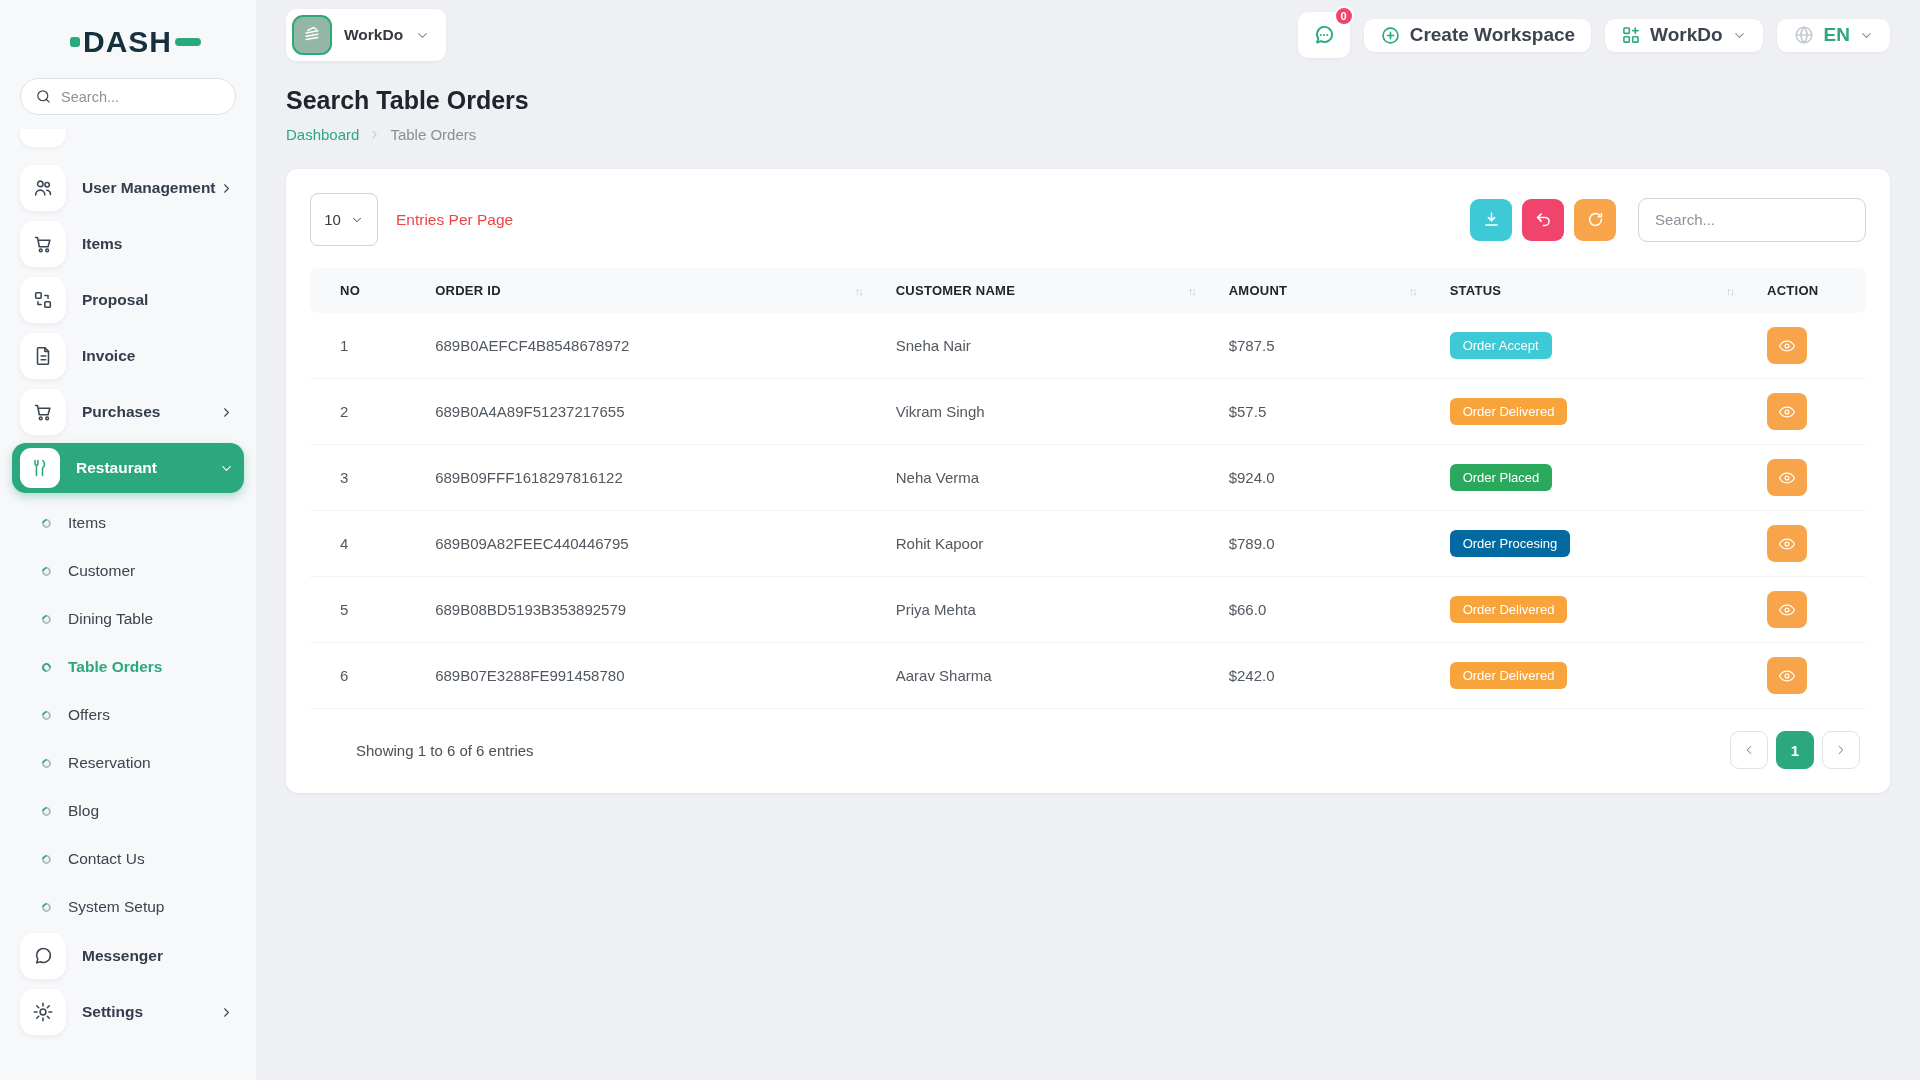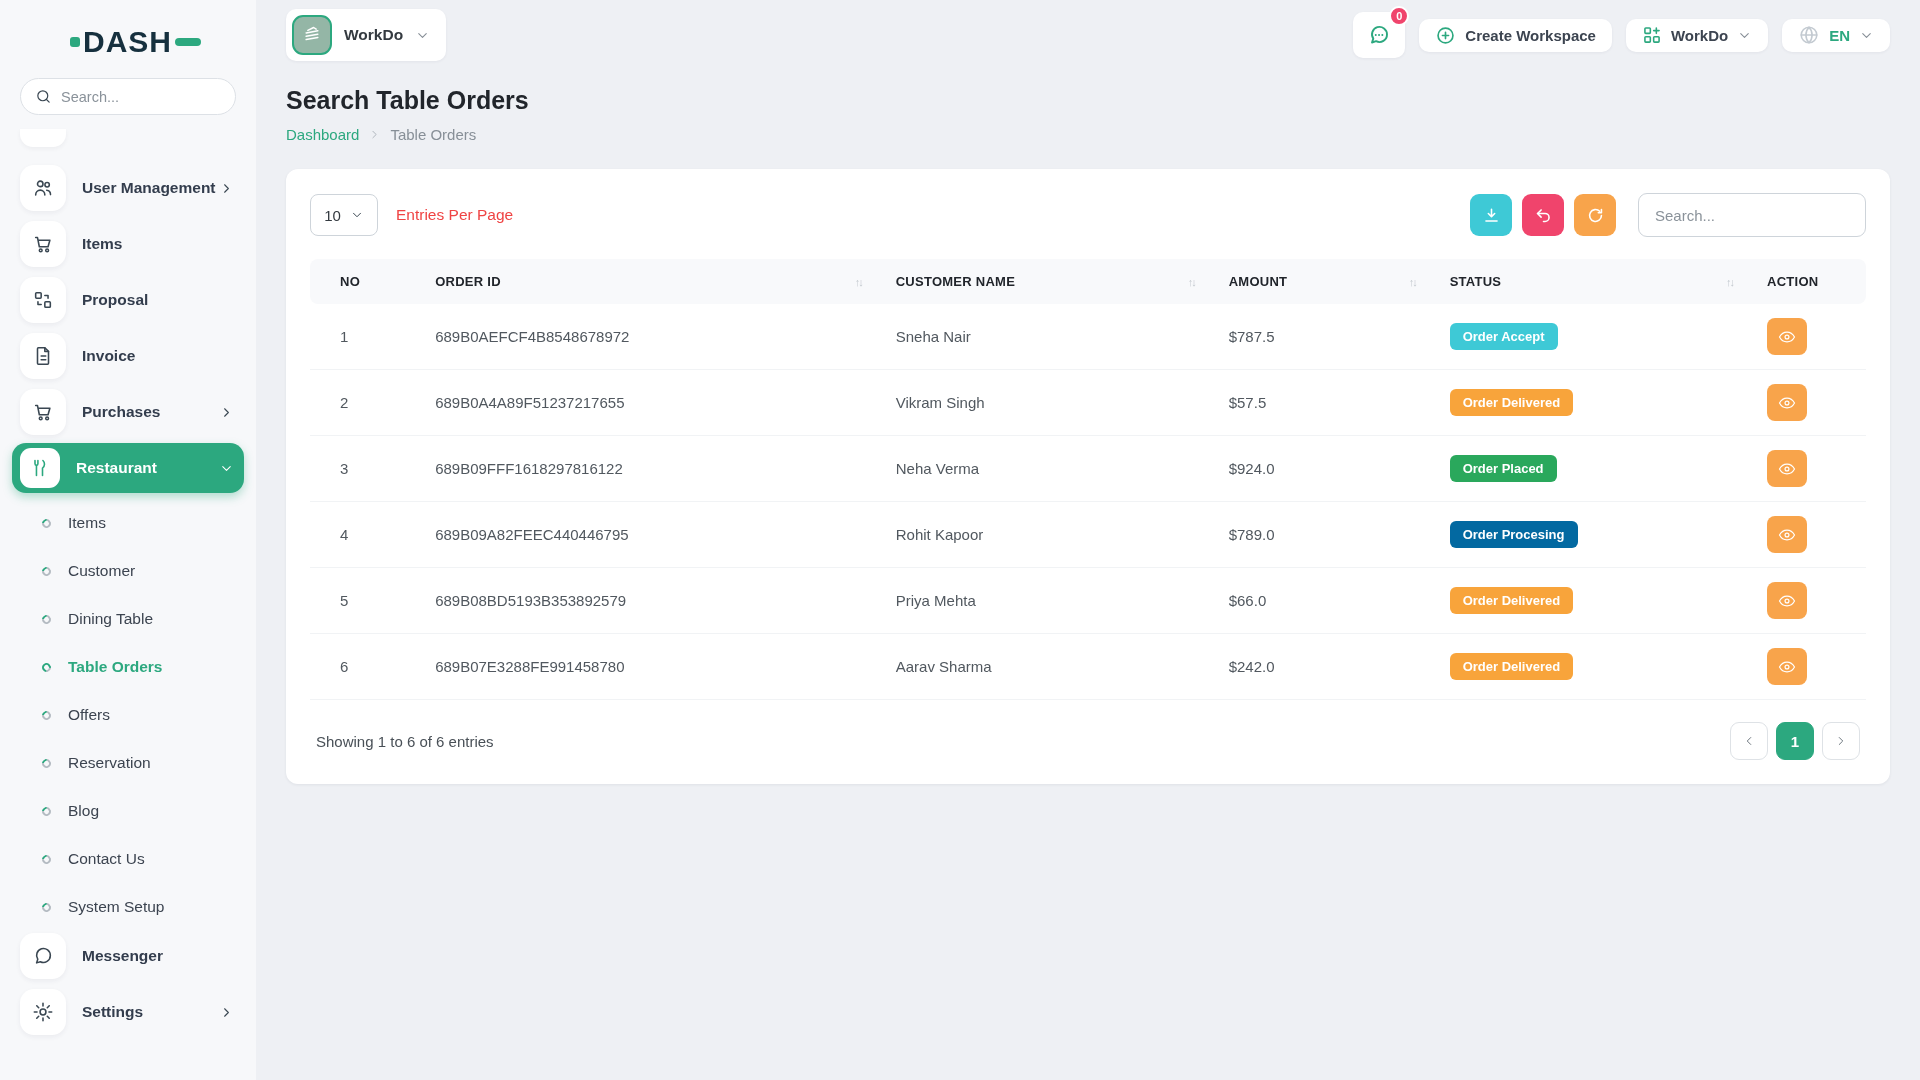--- a/index.html
+++ b/index.html
@@ -40,59 +40,59 @@
   
   .main { flex:1; padding:0 30px; }
   .topbar { height:70px; display:flex; align-items:center; justify-content:space-between; }
   .pill { background:#fff; border-radius:10px; box-shadow:0 1px 3px rgba(30,40,60,.06); display:flex; align-items:center; cursor:pointer; }
   .ws-pill { height:52px; padding:6px 16px 6px 6px; gap:12px; }
   .ws-icon { width:40px; height:40px; border-radius:11px; background:#94b6a6; border:2px solid #2ca87f; display:flex; align-items:center; justify-content:center; }
   .ws-name { font-size:15.5px; font-weight:600; color:#343a40; }
   .right-cluster { display:flex; align-items:center; gap:14px; }
   .chat-pill { width:52px; height:46px; justify-content:center; position:relative; }
   .chat-badge { position:absolute; top:-6px; right:-4px; min-width:20px; height:20px; border-radius:10px; background:#f0446c; color:#fff; font-size:11px; font-weight:700; display:flex; align-items:center; justify-content:center; border:2px solid #fff; padding:0 4px; }
-  .btn-pill { height:33px; padding:0 16px; gap:9px; font-size:15px; font-weight:600; color:#3c4450; }
+  .btn-pill { height:33px; padding:0 16px; gap:9px; font-size:19px; font-weight:600; color:#3c4450; }
   .lang-green { color:#2ca87f; font-weight:700; }
 
   .page-title { margin-top:16px; font-size:25px; font-weight:700; color:#21252b; }
   .breadcrumb { margin-top:11px; display:flex; align-items:center; gap:9px; font-size:15px; }
   .bc-link { color:#2ca87f; cursor:pointer; }
   .bc-sep { color:#aab1b8; display:flex; }
   .bc-current { color:#878f97; }
 
   
   .card { margin-top:26px; background:#fff; border-radius:12px; box-shadow:0 1px 3px rgba(30,40,60,.07); padding:24px 24px 18px 24px; }
   .card-head { display:flex; align-items:center; }
-  .entries-select { width:68px; height:42px; border:1px solid #ced4da; border-radius:8px; display:flex; align-items:center; justify-content:center; gap:9px; font-size:15px; color:#343a40; cursor:pointer; background:#fff; }
+  .entries-select { width:68px; height:53px; border:1px solid #ced4da; border-radius:8px; display:flex; align-items:center; justify-content:center; gap:9px; font-size:15px; color:#343a40; cursor:pointer; background:#fff; }
   .entries-label { margin-left:18px; font-size:15.5px; color:#ef4444; }
   .head-right { margin-left:auto; display:flex; align-items:center; gap:10px; }
   .sq-btn { width:42px; height:42px; border-radius:9px; border:none; display:flex; align-items:center; justify-content:center; cursor:pointer; }
   .sq-teal { background:#3ec9d6; }
   .sq-pink { background:#f0446c; }
   .sq-orange { background:#f8a44b; }
   .tbl-search { width:228px; height:44px; border:1px solid #ced4da; border-radius:9px; margin-left:12px; padding:0 16px; font-size:15px; color:#495057; outline:none; font-family:"Liberation Sans",sans-serif; }
   .tbl-search::placeholder { color:#8a929a; }
 
   table.orders { width:100%; border-collapse:collapse; margin-top:22px; }
   .orders thead th { background:#f8f9fb; font-size:13px; font-weight:700; color:#21252b; text-align:left; padding:15px 10px; letter-spacing:.02em; }
   .orders thead th:first-child { border-radius:8px 0 0 8px; padding-left:30px; }
   .orders thead th:last-child { border-radius:0 8px 8px 0; }
   .th-flex { display:flex; align-items:center; justify-content:space-between; }
   .sort-ic { font-size:11px; color:#c3c9cf; letter-spacing:-2px; margin-right:14px; }
   .orders tbody td { padding:14px 10px; font-size:15px; color:#51585f; border-bottom:1px solid #f1f3f5; }
   .orders tbody tr:last-child td { border-bottom:1px solid #f1f3f5; }
   .orders tbody td:first-child { padding-left:30px; }
-  .badge { display:inline-block; padding:6px 13px; border-radius:6px; color:#fff; font-size:13px; font-weight:700; }
+  .badge { display:inline-block; padding:6px 13px; border-radius:6px; color:#fff; font-size:13px; font-weight:400; }
   .badge[data-status="accept"] { background:#3ec9d6; }
   .badge[data-status="delivered"] { background:#f8a43b; }
   .badge[data-status="placed"] { background:#2aa85c; }
   .badge[data-status="processing"] { background:#0369a1;border-radius:6px; }
   .eye-btn { width:40px; height:37px; border:none; border-radius:8px; background:#f8a44b; display:flex; align-items:center; justify-content:center; cursor:pointer; }
 
-  .card-foot { display:flex; align-items:center; justify-content:space-between; padding:22px 6px 6px 6px; }
+  .card-foot { display:flex; align-items:center; justify-content:space-between; padding:22px 6px 6px 6px;margin-left:40px; }
   .showing { font-size:15px; color:#495057; }
   .pager { display:flex; align-items:center; gap:8px; }
   .page-btn { width:38px; height:38px; border-radius:9px; background:#fff; border:1px solid #dee2e6; display:flex; align-items:center; justify-content:center; color:#6c757d; cursor:pointer; }
   .page-btn.current { background:#2ca87f; border-color:#2ca87f; color:#fff; font-size:15px; font-weight:600; }
 </style>
 </head>
 <body>
 
 <div class="app">
 

